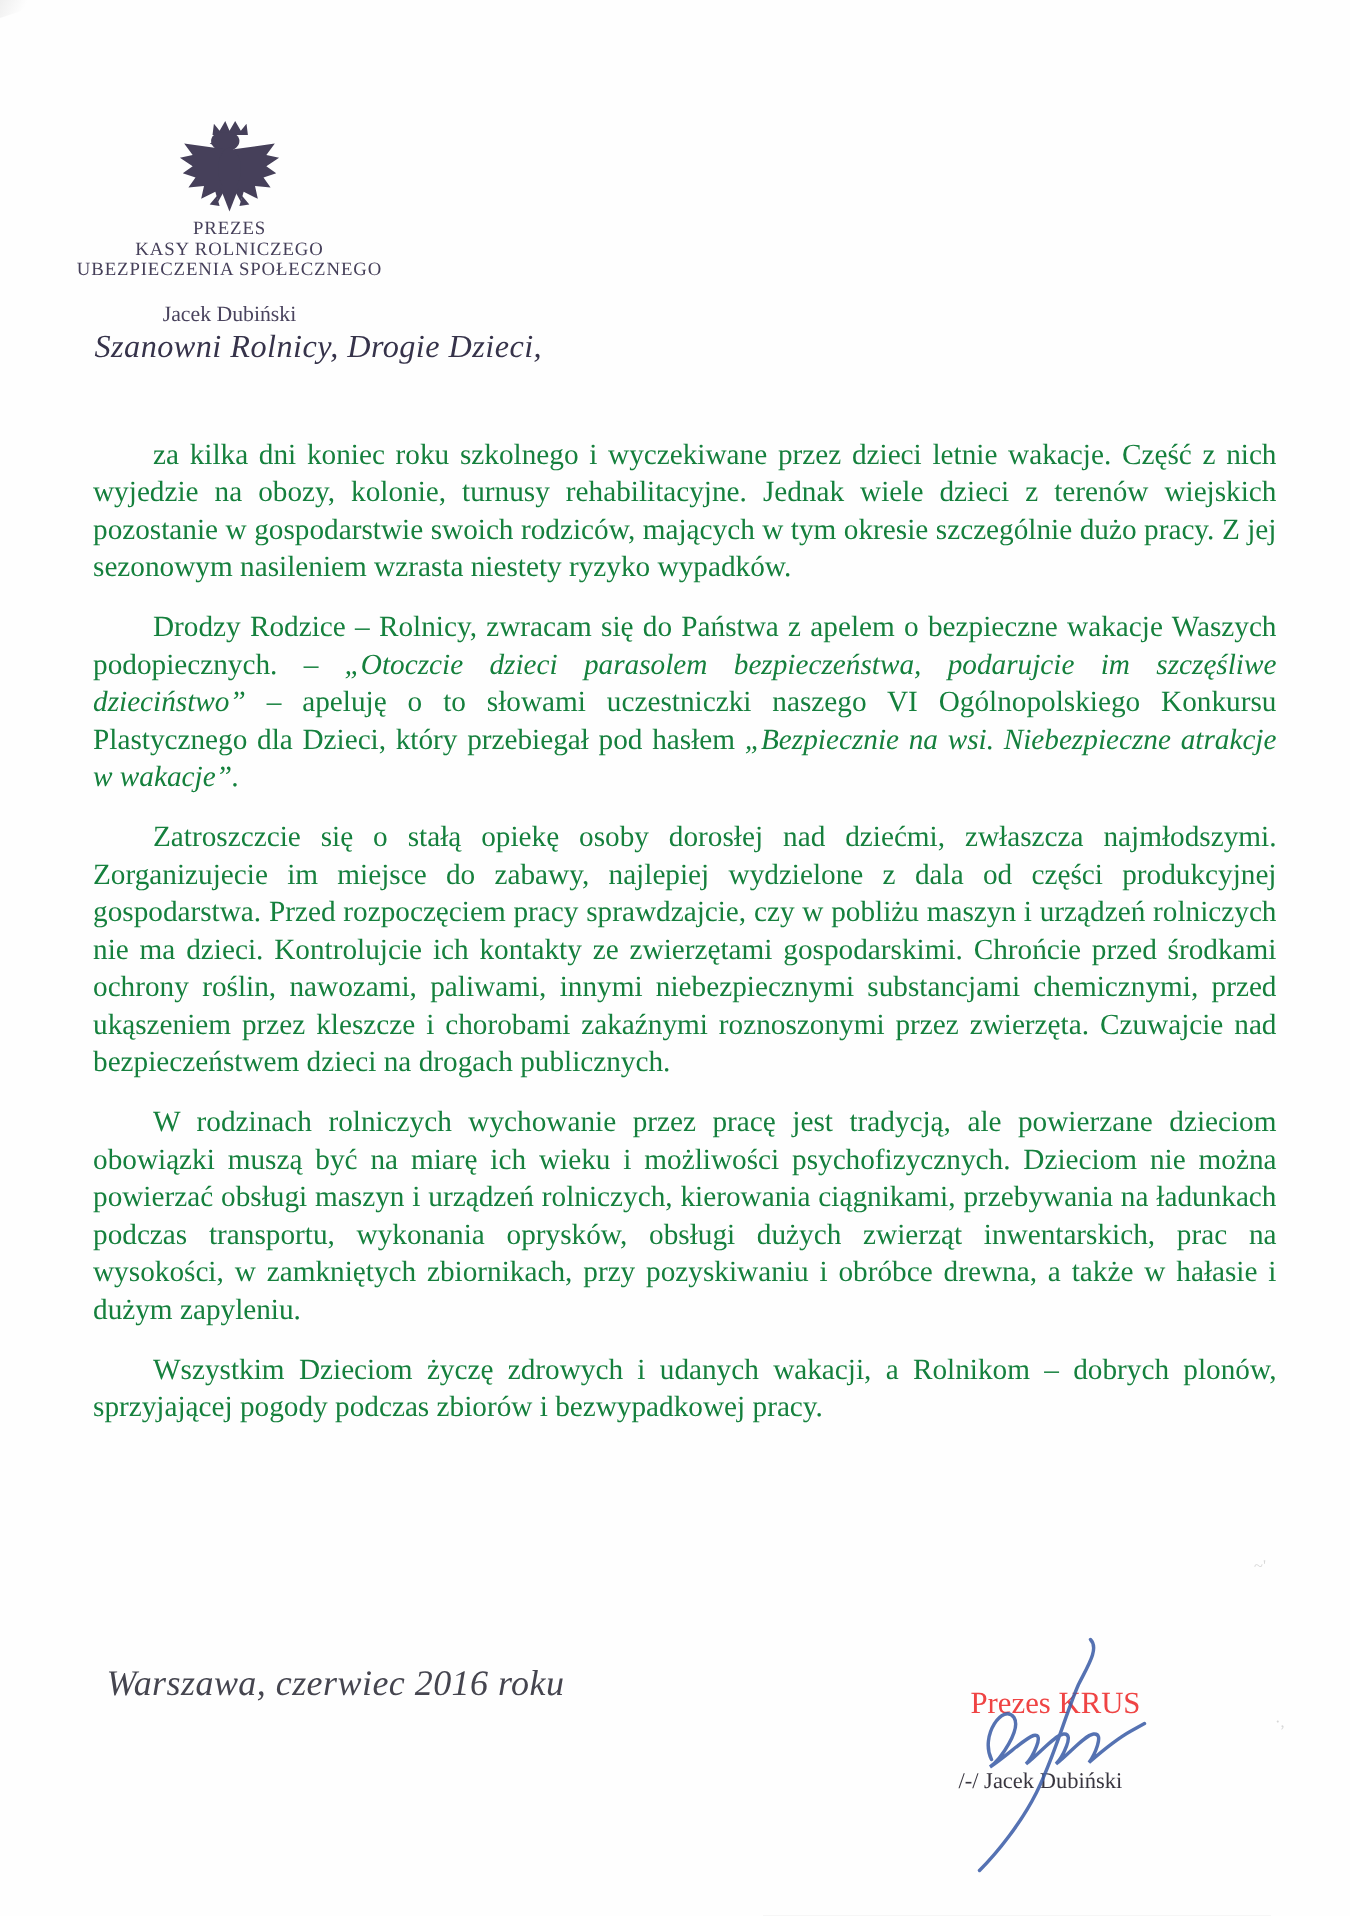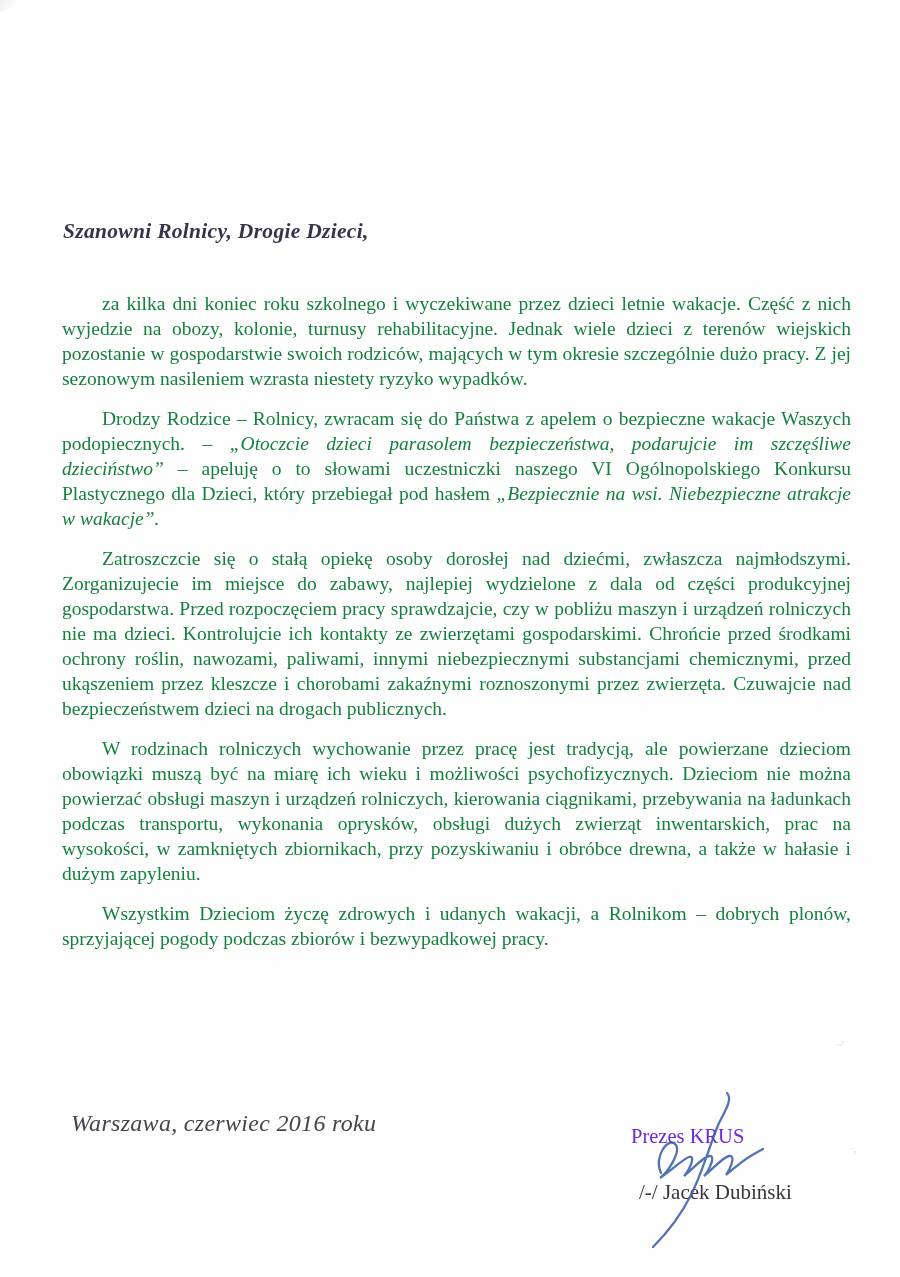--- a/index.html
+++ b/index.html
@@ -36,21 +36,21 @@
     font-size: 14.5px;
     color: #4a445e;
   }
 
   
   .salutation {
     position: absolute;
     left: 63px;
     top: 219px;
     font-size: 21.5px;
-    font-weight: bold;
+    font-weight: normal;
     font-style: italic;
     color: #36334a;
     letter-spacing: 0.3px;
   }
 
   
   .letter-body {
     position: absolute;
     left: 62px;
     top: 291px;
@@ -80,31 +80,31 @@
   }
   .sig-block {
     position: absolute;
     left: 615px;
     top: 1085px;
     width: 230px;
     height: 165px;
   }
   .sig-role {
     position: absolute;
-    left: 16px;
+    left: 32px;
     top: 40px;
     font-size: 20.5px;
-    color: #6d28d9;
+    color: #ef4444;
     white-space: nowrap;
   }
   .sig-name {
     position: absolute;
     left: 24px;
     top: 95px;
-    font-size: 21px;
+    font-size: 15px;
     color: #38353f;
     white-space: nowrap;
   }
   .autograph {
     position: absolute;
     left: 0;
     top: 0;
     pointer-events: none;
   }
 
@@ -119,20 +119,44 @@
     opacity: 0.6;
   }
 </style>
 </head>
 <body>
 
 <div class="page">
 
   <div class="artifact-corner"></div>
 
+  <div class="letterhead">
+    <svg class="emblem" width="76" height="68" viewBox="0 0 80 72" aria-hidden="true">
+      <g fill="#46405a">
+
+        <path d="M29 9 l4 5 4-7 3 7 4-7 4 7 4-5 1 8 h-25 z"></path>
+
+        <path d="M40 15 c4 0 7 3 7 6 0 3-2 5-4 6 l-6 1 -6 -1 c-2-1-4-3-4-6 0-3 3-6 7-6 z"></path>
+        <path d="M33 20 l-7 3 7 3 z"></path>
+
+        <path d="M37 27 L8 23 L14 31 L5 33 L14 39 L7 44 L16 47 L11 54 L22 53 L20 62 L30 57 L32 64 L37 55 Z"></path>
+
+        <path d="M43 27 L72 23 L66 31 L75 33 L66 39 L73 44 L64 47 L69 54 L58 53 L60 62 L50 57 L48 64 L43 55 Z"></path>
+
+        <ellipse cx="40" cy="41" rx="8" ry="15"></ellipse>
+
+        <path d="M33 53 L40 71 L47 53 Z"></path>
+        <path d="M31 60 l-5 6 7 1 z M49 60 l5 6 -7 1 z"></path>
+      </g>
+    </svg>
+    <div class="lh-line">PREZES</div>
+    <div class="lh-line">KASY ROLNICZEGO</div>
+    <div class="lh-line">UBEZPIECZENIA SPOŁECZNEGO</div>
+    <div class="signer-name">Jacek Dubiński</div>
+  </div>
 
   <div class="salutation">Szanowni Rolnicy, Drogie Dzieci,</div>
 
   <div class="letter-body">
     <p>za kilka dni koniec roku szkolnego i wyczekiwane przez dzieci letnie wakacje. Część z nich wyjedzie na obozy, kolonie, turnusy rehabilitacyjne. Jednak wiele dzieci z terenów wiejskich pozostanie w gospodarstwie swoich rodziców, mających w tym okresie szczególnie dużo pracy. Z jej sezonowym nasileniem wzrasta niestety ryzyko wypadków.</p>
     <p><span>Drodzy Rodzice – Rolnicy, zwracam się do Państwa z apelem o bezpieczne wakacje Waszych podopiecznych. – </span><em class="quote">„Otoczcie dzieci parasolem bezpieczeństwa, podarujcie im szczęśliwe dzieciństwo”</em><span> – apeluję o to słowami uczestniczki naszego VI Ogólnopolskiego Konkursu Plastycznego dla Dzieci, który przebiegał pod hasłem </span><em class="quote">„Bezpiecznie na wsi. Niebezpieczne atrakcje w wakacje”.</em></p>
     <p>Zatroszczcie się o stałą opiekę osoby dorosłej nad dziećmi, zwłaszcza najmłodszymi. Zorganizujecie im miejsce do zabawy, najlepiej wydzielone z dala od części produkcyjnej gospodarstwa. Przed rozpoczęciem pracy sprawdzajcie, czy w pobliżu maszyn i urządzeń rolniczych nie ma dzieci. Kontrolujcie ich kontakty ze zwierzętami gospodarskimi. Chrońcie przed środkami ochrony roślin, nawozami, paliwami, innymi niebezpiecznymi substancjami chemicznymi, przed ukąszeniem przez kleszcze i chorobami zakaźnymi roznoszonymi przez zwierzęta. Czuwajcie nad bezpieczeństwem dzieci na drogach publicznych.</p>
     <p>W rodzinach rolniczych wychowanie przez pracę jest tradycją, ale powierzane dzieciom obowiązki muszą być na miarę ich wieku i możliwości psychofizycznych. Dzieciom nie można powierzać obsługi maszyn i urządzeń rolniczych, kierowania ciągnikami, przebywania na ładunkach podczas transportu, wykonania oprysków, obsługi dużych zwierząt inwentarskich, prac na wysokości, w zamkniętych zbiornikach, przy pozyskiwaniu i obróbce drewna, a także w hałasie i dużym zapyleniu.</p>
     <p>Wszystkim Dzieciom życzę zdrowych i udanych wakacji, a Rolnikom – dobrych plonów, sprzyjającej pogody podczas zbiorów i bezwypadkowej pracy.</p>
   </div>

